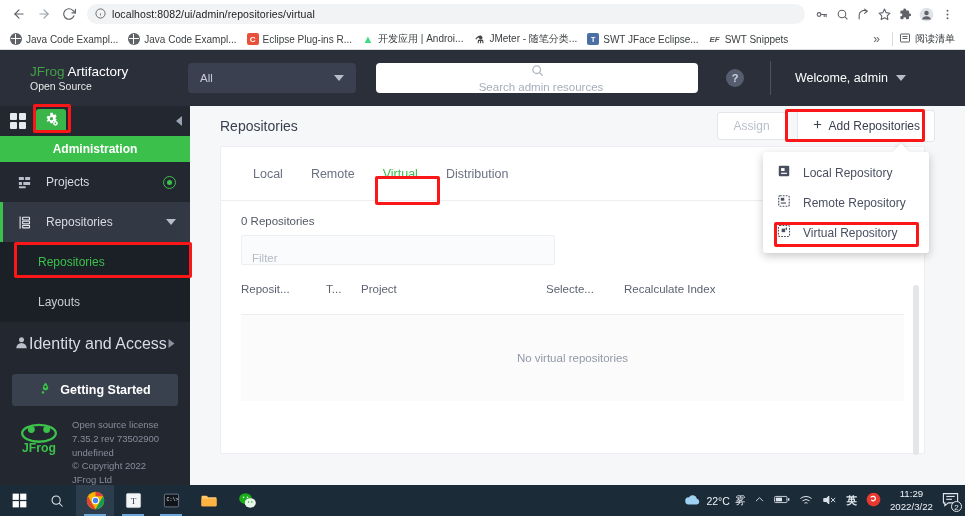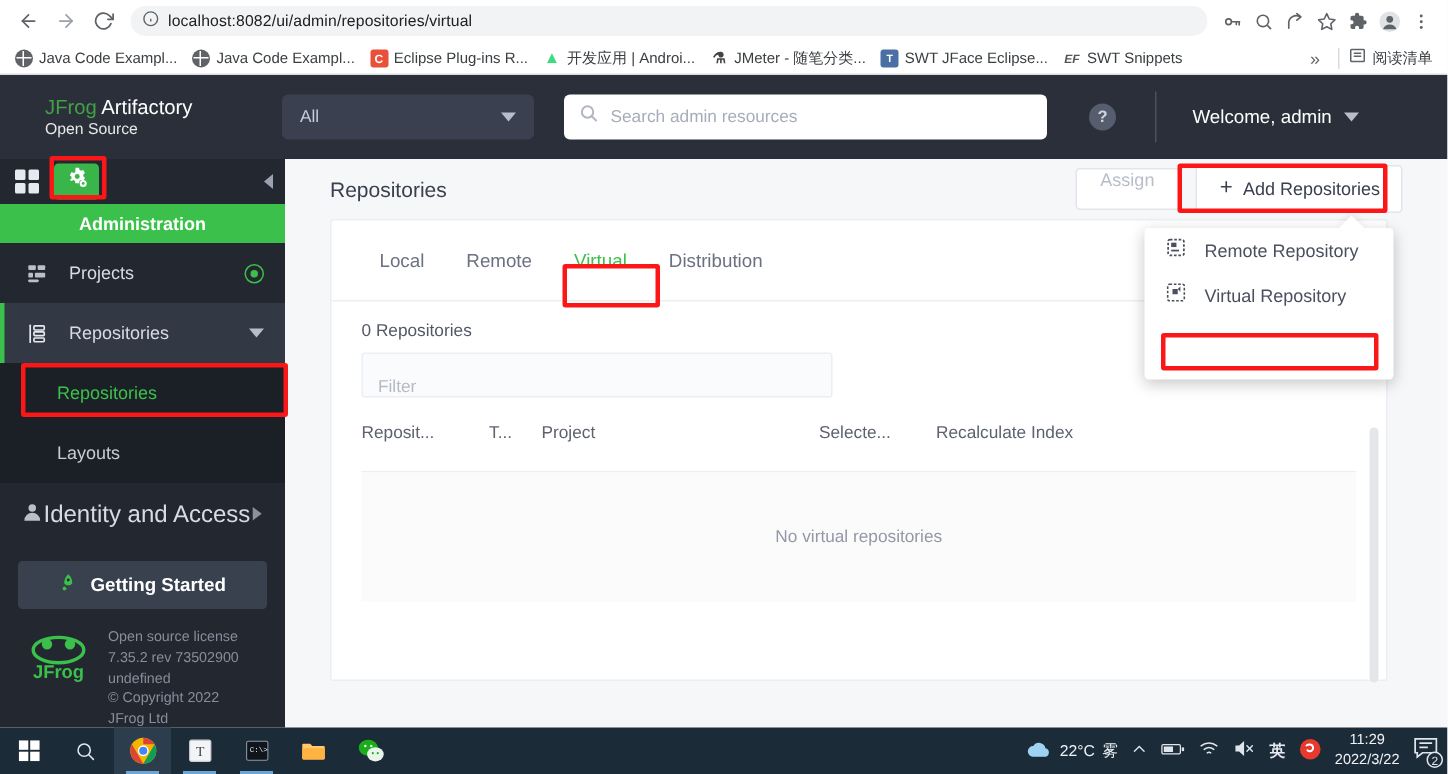--- a/index.html
+++ b/index.html
@@ -84,21 +84,21 @@
   .jf-select {
     width: 168px; height: 30px; background: #3a4050; border-radius: 4px;
     display: flex; align-items: center; justify-content: space-between;
     padding: 0 12px; margin-left: 8px;
   }
   .jf-select .val { font-size: 11.5px; color: #c8cdd8; }
   .caret-d { width: 0; height: 0; border-left: 5px solid transparent;
     border-right: 5px solid transparent; border-top: 6px solid #b7bdc9; }
   .jf-search {
     width: 322px; height: 30px; background: #ffffff; border-radius: 4px;
-    display: flex; align-items: center; padding: 0 10px; margin-left: 20px;
+    display: flex; align-items: center; padding: 0 10px; margin-left: 20px; flex-direction: column;
   }
   .jf-search .ph { font-size: 11.5px; color: #a6adba; margin-left: 8px; }
   .jf-help {
     width: 18px; height: 18px; border-radius: 50%; background: #555d6e;
     color: #cfd4de; font-size: 11px; display: flex; align-items: center;
     justify-content: center; margin-left: 28px; font-weight: bold;
   }
   .jf-sep { width: 1px; height: 34px; background: #4a5160; margin-left: 26px; }
   .jf-welcome { margin-left: 24px; display: flex; align-items: center; gap: 8px; }
   .jf-welcome .t { font-size: 12.5px; color: #ffffff; }
@@ -175,21 +175,21 @@
     position: absolute; top: 106px; left: 190px; width: 775px; height: 379px;
     background: #f6f7f9;
   }
   .main-head {
     height: 40px; display: flex; align-items: center; padding: 0 30px 0 30px;
   }
   .main-title { font-size: 14px; color: #3b4050; flex: 1 1 auto; }
   .btn-assign {
     height: 28px; padding: 0 16px; background: #ffffff; border: 1px solid #e2e5ea;
     border-radius: 3px; font-size: 12px; color: #b8bec9;
-    display: flex; 
+    display: flex; align-items: center;
   }
   .btn-add {
     height: 28px; padding: 15px 14px; background: #ffffff; border: 1px solid #e2e5ea;
     border-radius: 3px; font-size: 12px; color: #3b4050;
     display: flex; align-items: center; gap: 6px; margin-left: 10px;
   }
 
   .card {
     position: absolute; top: 40px; left: 30px; width: 705px; height: 308px;
     background: #ffffff; border: 1px solid #eceef1; border-radius: 2px;
@@ -571,20 +571,30 @@
       </div>
 
       <div class="v-scroll">
           <i></i>
         </div>
     </div>
   </div>
 
   <div class="dd-menu">
     <span class="dd-arrow"></span>
+    <div class="dd-item" style="margin-top:6px">
+      <span>
+        <svg width="14" height="14" viewBox="0 0 24 24" fill="#4a5060">
+            <rect x="3" y="3" width="18" height="18" rx="2"></rect>
+            <rect x="7" y="7" width="6" height="5" fill="#fff"></rect>
+            <rect x="7" y="15" width="10" height="2" fill="#fff"></rect>
+          </svg>
+      </span>
+      <span class="lbl">Local Repository</span>
+    </div>
     <div class="dd-item">
       <span>
         <svg width="14" height="14" viewBox="0 0 24 24" fill="none" stroke="#4a5060" stroke-width="2">
             <rect x="3" y="3" width="18" height="18" rx="2" stroke-dasharray="3 2"></rect>
             <rect x="6.5" y="6.5" width="6" height="5" fill="#4a5060" stroke="none"></rect>
             <rect x="6.5" y="14.5" width="9" height="2" fill="#4a5060" stroke="none"></rect>
           </svg>
       </span>
       <span class="lbl">Remote Repository</span>
     </div>

